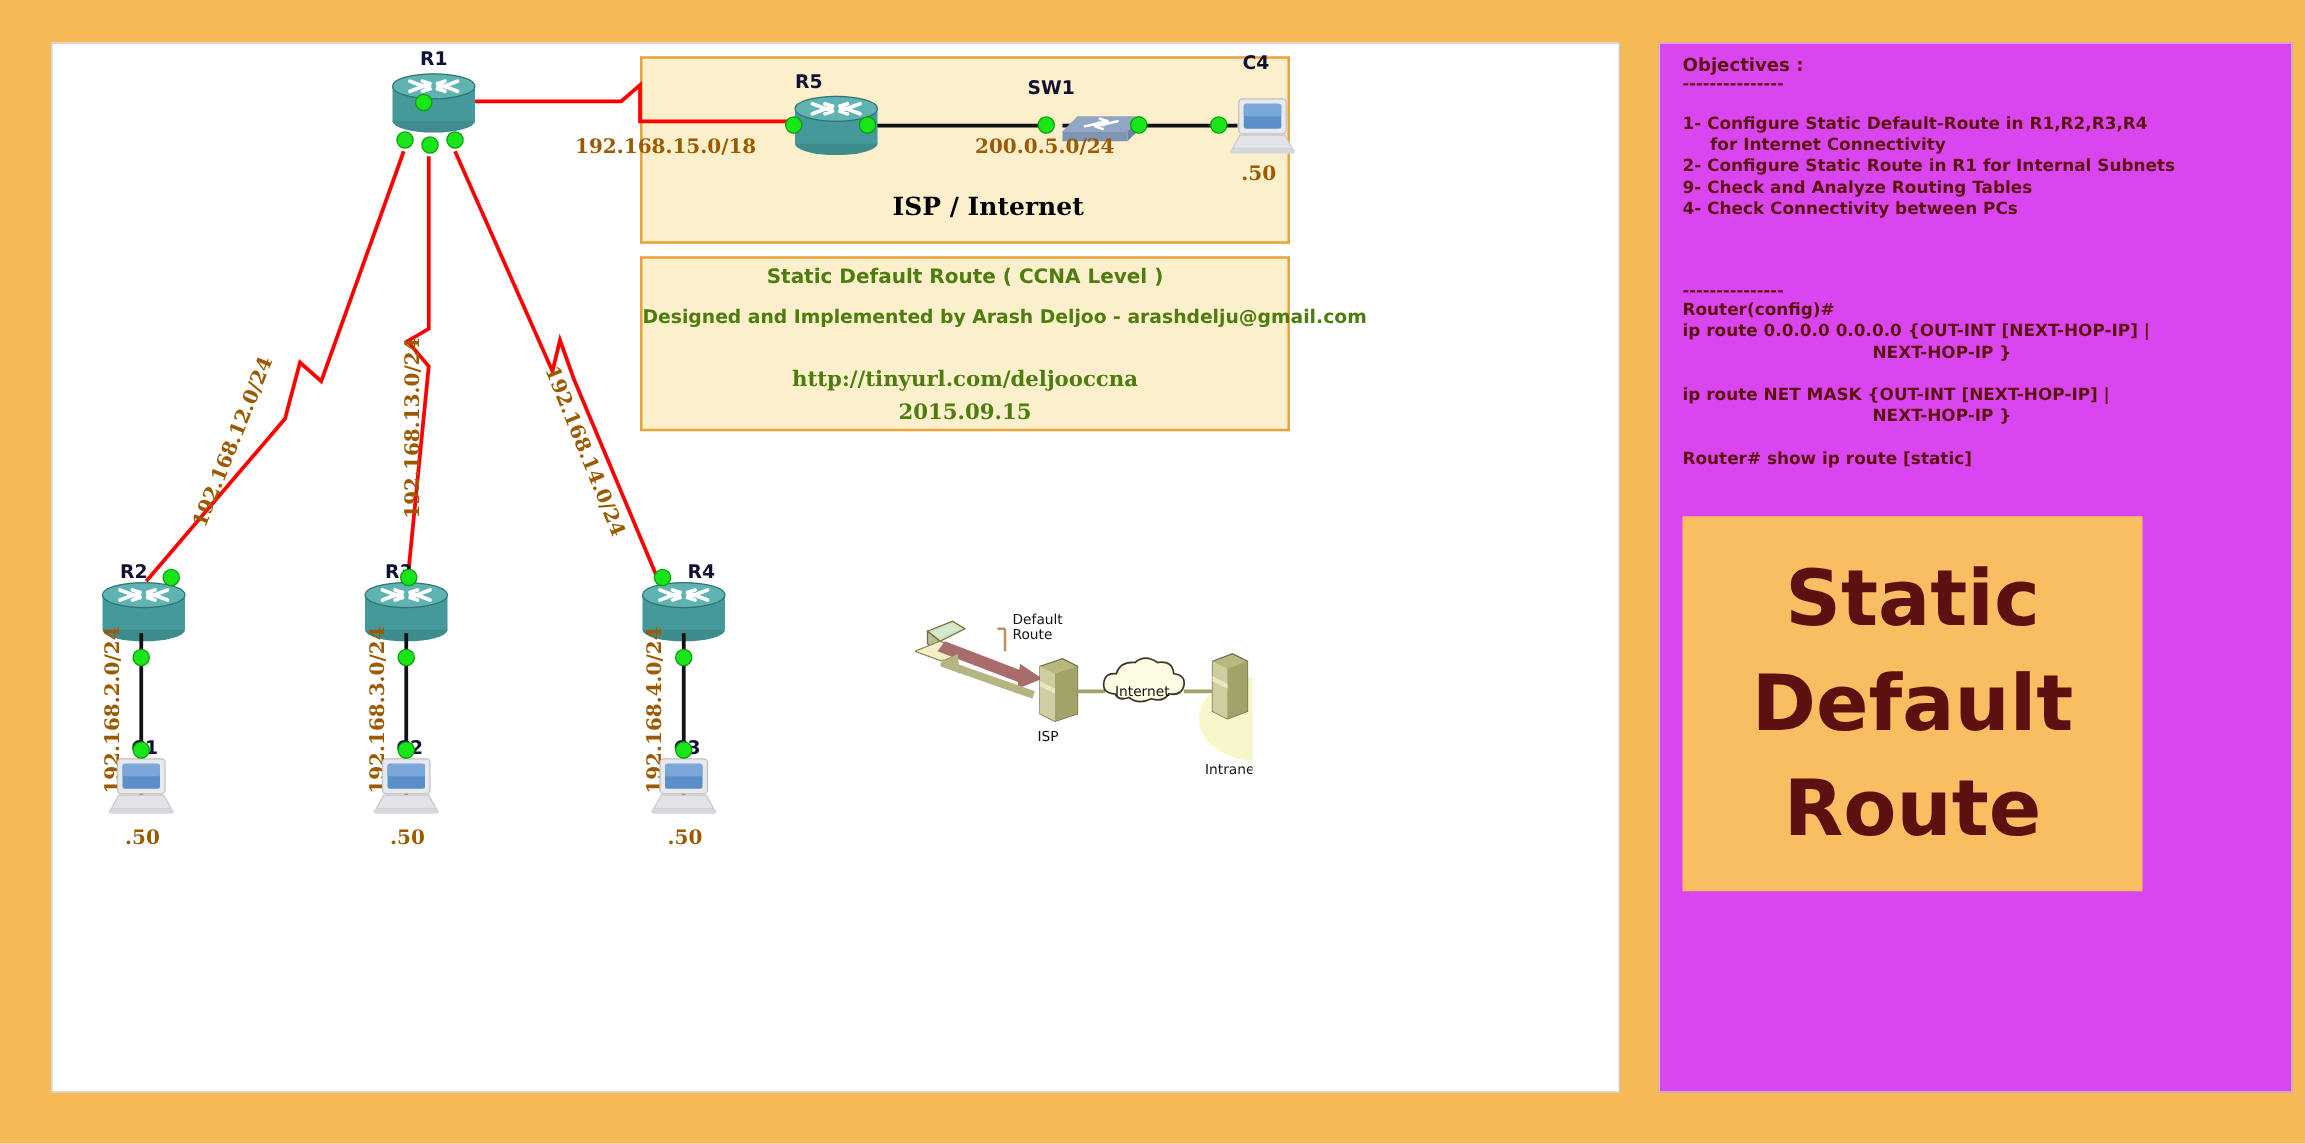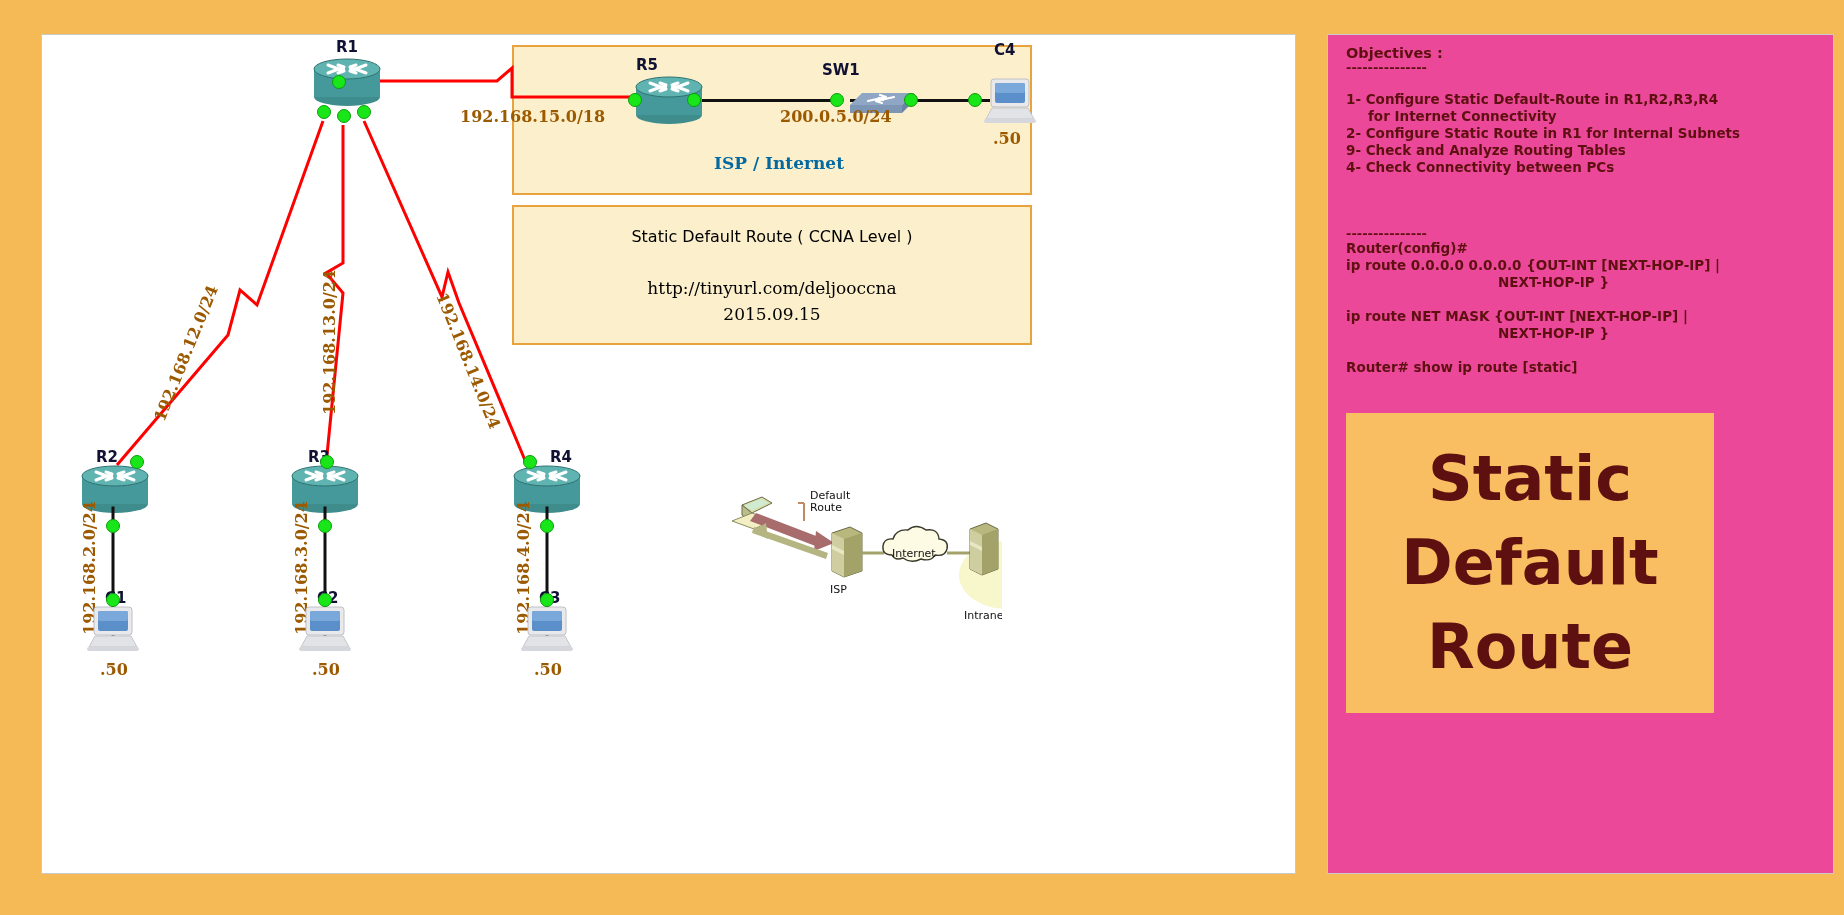--- a/index.html
+++ b/index.html
@@ -8,46 +8,46 @@
   #root{position:relative;width:1844px;height:915px;background:#F5B955;overflow:hidden;}
 
   
   .canvas{
     position:absolute;left:41px;top:34px;width:1253px;height:838px;
     background:#ffffff;border:1px solid #c9c9c9;
   }
   
   .rightpanel{
     position:absolute;left:1327px;top:34px;width:505px;height:838px;
-    background:#ec4899;border:1px solid #c9c9c9;
+    background:#d946ef;border:1px solid #c9c9c9;
   }
 
   
   .tanbox{
     position:absolute;background:#FCEFCB;border:2px solid #E8A33D;
     box-sizing:border-box;
   }
 
   
   .devlabel{
     position:absolute;font-family:"DejaVu Sans",sans-serif;font-weight:bold;
     font-size:15px;color:#111133;white-space:nowrap;
   }
   .netlabel{
     position:absolute;font-family:"DejaVu Serif",serif;font-weight:bold;
     font-size:16px;color:#9C5A00;white-space:nowrap;
   }
   .netlabel-v{transform-origin:0 0;}
   .ispcaption{
     position:absolute;font-family:"DejaVu Serif",serif;font-weight:bold;
-    font-size:17px;color:#0369a1;white-space:nowrap;
+    font-size:20px;color:#000000;white-space:nowrap;
   }
   .infoline{
-    font-family:"DejaVu Sans",sans-serif;font-weight:normal;font-size:16px;
-    color:#000000;text-align:center;white-space:nowrap;
+    font-family:"DejaVu Sans",sans-serif;font-weight:bold;font-size:16px;
+    color:#4d7c0f;text-align:center;white-space:nowrap;
   }
   .infoline.url{font-family:"DejaVu Serif",serif;font-size:17px;}
 
   
   .objwrap{
     position:absolute;left:18px;top:10px;width:470px;
     font-family:"DejaVu Sans",sans-serif;font-weight:bold;
     font-size:13.5px;color:#5E1010;line-height:17px;
   }
   .objwrap .hdr{font-size:14.5px;}
@@ -166,20 +166,21 @@
     </div>
     <div class="devlabel" style="left:952px;top:6px;">C4</div>
     <div class="dot" style="left:926px;top:58px;"></div>
     <div class="netlabel" style="left:951px;top:94px;">.50</div>
 
     <div class="ispcaption" style="left:672px;top:118px;">ISP / Internet</div>
 
     <div class="tanbox" style="left:470px;top:170px;width:520px;height:140px;
                                display:flex;flex-direction:column;justify-content:center;gap:14px;">
       <div class="infoline">Static Default Route ( CCNA Level )</div>
+      <div class="infoline" style="font-size:15px;">Designed and Implemented by Arash Deljoo - arashdelju@gmail.com</div>
       <div style="height:4px;"></div>
       <div class="infoline url">http://tinyurl.com/deljooccna</div>
       <div class="infoline url" style="margin-top:-8px;">2015.09.15</div>
     </div>
 
     <svg class="serial" style="left:0;top:0;width:620px;height:470px;">
       <polyline points="281,86 215,270 198,255 186,300 75,430" fill="none" stroke="#FF0000" stroke-width="3"></polyline>
     </svg>
     <svg class="serial" style="left:0;top:0;width:620px;height:470px;">
       <polyline points="301,90 301,228 284,238 301,258 284,430" fill="none" stroke="#FF0000" stroke-width="3"></polyline>

